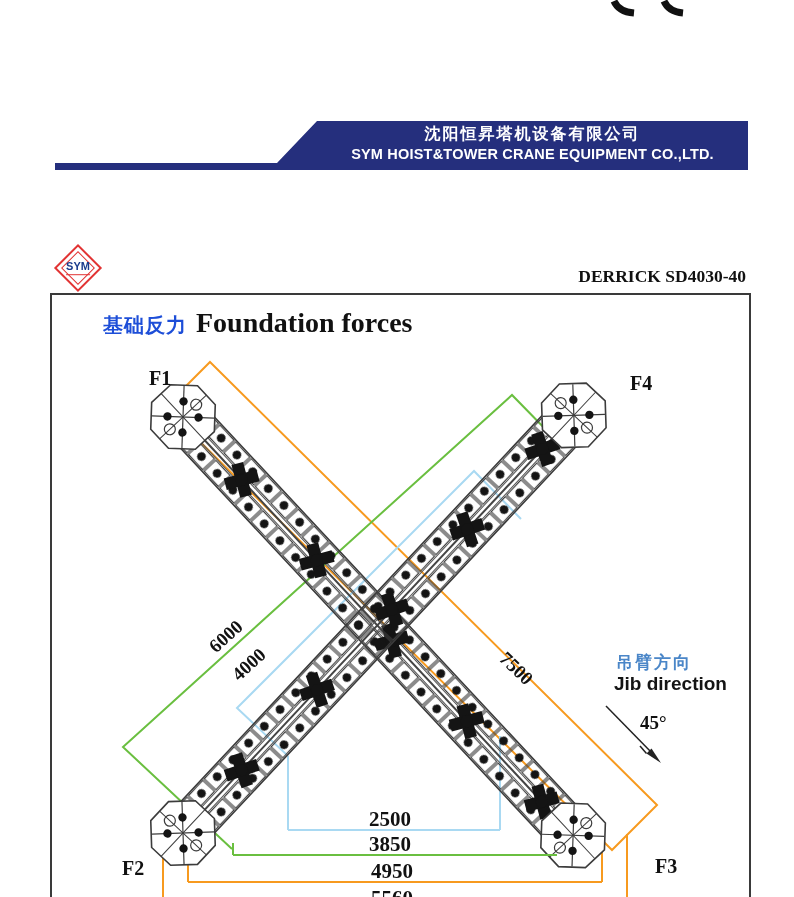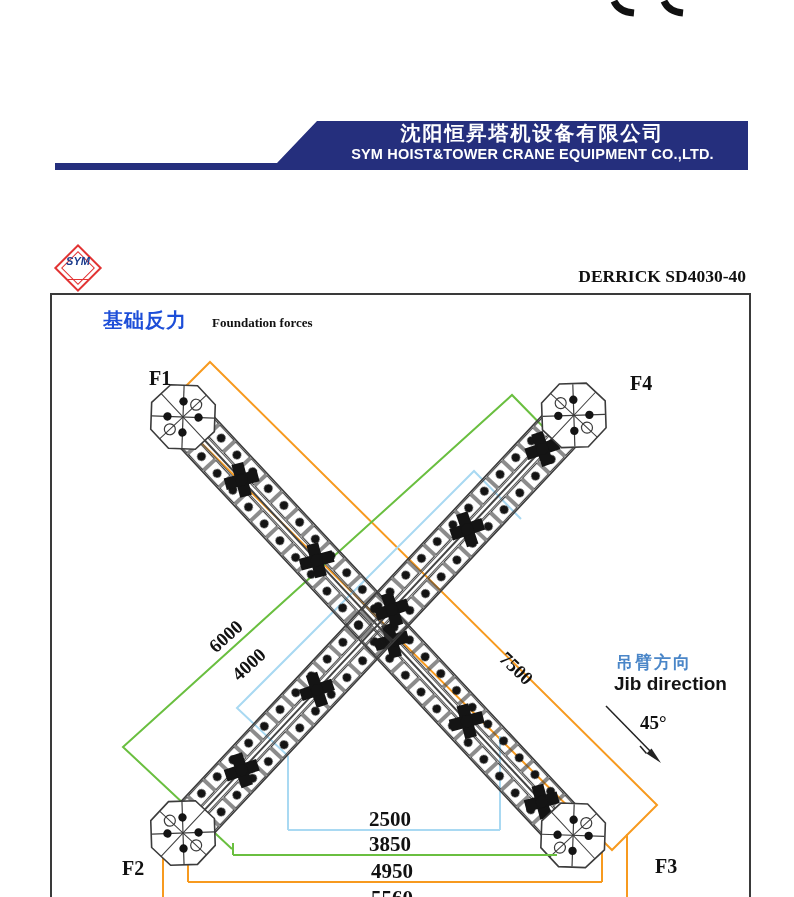--- a/index.html
+++ b/index.html
@@ -2,42 +2,42 @@
 <html><head>
 <meta charset="utf-8">
 <style>
   html,body{margin:0;padding:0;background:#ffffff;}
   .page{position:relative;width:794px;height:897px;background:#fff;overflow:hidden;
         font-family:"Liberation Sans",sans-serif;}
   
   .band{position:absolute;left:55px;top:121px;width:693px;height:49px;background:#252f7d;
         clip-path:polygon(0 42px,222px 42px,262px 0,693px 0,693px 49px,0 49px);}
   .band-text{position:absolute;left:262px;top:2px;width:431px;text-align:center;color:#fff;}
-  .band-zh{font-size:20px;font-weight:bold;letter-spacing:2px;line-height:21px;}
+  .band-zh{font-size:16px;font-weight:bold;letter-spacing:2px;line-height:21px;}
   .band-en{font-size:14.5px;font-weight:bold;line-height:20px;letter-spacing:.2px;text-align:center;}
   
   .ce{position:absolute;left:0;top:0;}
   
   .logo{position:absolute;left:55px;top:245px;width:46px;height:46px;}
   .logo .d1,.logo .d2{position:absolute;left:50%;top:50%;transform:translate(-50%,-50%) rotate(45deg);}
   .logo .d1{width:30px;height:30px;border:2.5px solid #e23333;}
   .logo .d2{width:22px;height:22px;border:1px solid #e23333;}
   .logo .sym{position:absolute;left:50%;top:50%;transform:translate(-50%,-52%);
-        font-style:italic;font-weight:bold;font-size:11px;color:#1a3b8c;
-        border-bottom:1.5px solid #e23333;padding-bottom:12px;line-height:12px;}
+        font-weight:bold;font-size:11px;color:#1a3b8c;
+        border-bottom:1.5px solid #e23333;padding-bottom:2px;line-height:12px;}
   
   .model{position:absolute;top:266px;right:48px;font-family:"Liberation Serif",serif;
          font-weight:bold;font-size:17.5px;color:#111;}
   
   .frame{position:absolute;left:50px;top:293px;width:697px;height:610px;
          border:2px solid #3a3a3a;border-bottom:none;}
   
   .sec-title{position:absolute;left:103px;top:307px;white-space:nowrap;}
   .sec-zh{font-size:20px;font-weight:bold;color:#1d4ed8;letter-spacing:1px;}
-  .sec-en{font-family:"Liberation Serif",serif;font-size:13px;font-weight:bold;color:#111;margin-left:25px;}
+  .sec-en{font-family:"Liberation Serif",serif;font-size:28px;font-weight:bold;color:#111;margin-left:9px;}
   svg text{user-select:none;}
   .dimtxt{font-family:"Liberation Serif",serif;font-weight:bold;font-size:21px;fill:#111;}
   .ftxt{font-family:"Liberation Serif",serif;font-weight:bold;font-size:20px;fill:#111;}
   .rottxt{font-family:"Liberation Serif",serif;font-weight:bold;font-size:19px;fill:#111;}
   .jibzh{font-weight:bold;font-size:17px;fill:#4a86c8;letter-spacing:2px;}
   .jiben{font-weight:bold;font-size:19px;fill:#141414;}
 </style>
 </head>
 <body>
 

